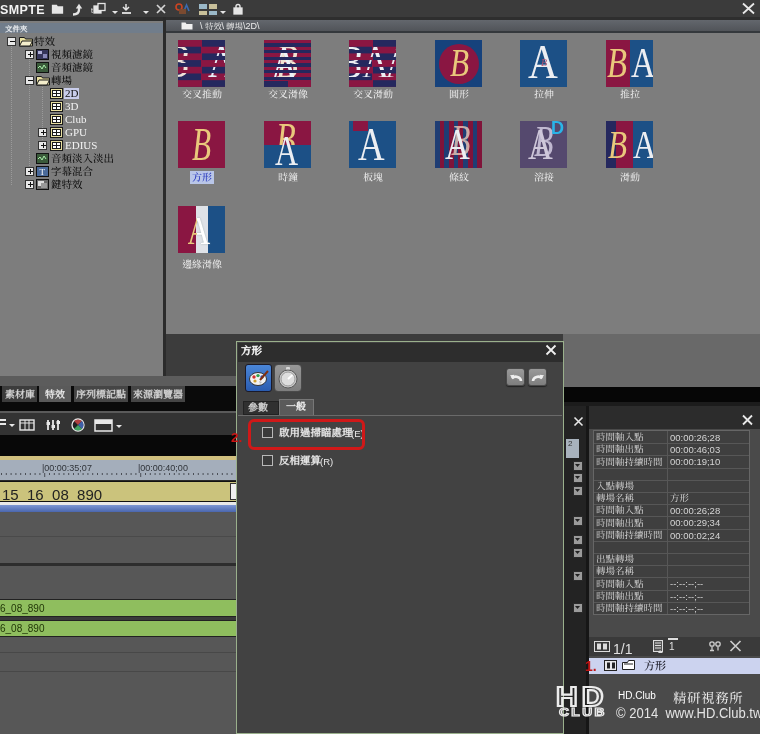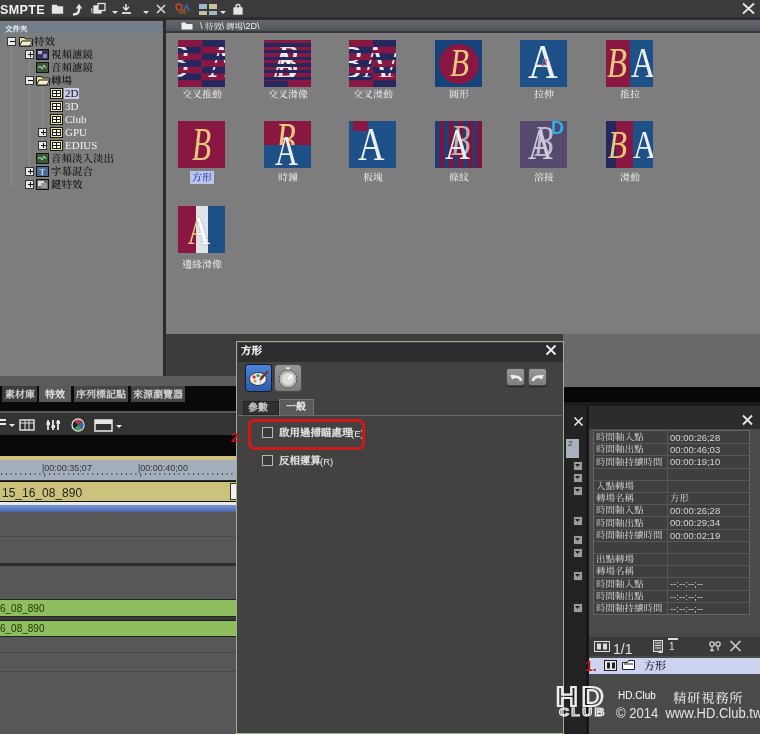--- a/index.html
+++ b/index.html
@@ -525,21 +525,21 @@
     <rect x="197.8" y="0" width="1" height="2" fill="#4a4e55"></rect>
     <rect x="202.6" y="0" width="1" height="2" fill="#4a4e55"></rect>
     <rect x="207.4" y="0" width="1" height="2" fill="#4a4e55"></rect>
     <rect x="212.2" y="0" width="1" height="2" fill="#4a4e55"></rect>
     <rect x="217.0" y="0" width="1" height="2" fill="#4a4e55"></rect>
     <rect x="221.8" y="0" width="1" height="2" fill="#4a4e55"></rect>
     <rect x="226.6" y="0" width="1" height="2" fill="#4a4e55"></rect>
     <rect x="231.4" y="0" width="1" height="2" fill="#4a4e55"></rect>
   </svg>
 <div class="a" style="left:0;top:481px;width:237px;height:21px;background:#cbc37c;border-top:1.5px solid #111;border-bottom:1.5px solid #111"></div>
-<div class="a" style="left:2px;top:486px;font-size:12px;color:#222">15_16_08_890</div>
+<div class="a" style="left:2px;top:486px;font-size:15px;color:#222">15_16_08_890</div>
 <div class="a" style="left:230px;top:483px;width:7px;height:17px;background:#f0f0f0;border:1px solid #333"></div>
 <div class="a" style="left:0;top:502px;width:237px;height:3px;background:#e9e9e9"></div>
 <div class="a" style="left:0;top:505px;width:237px;height:7px;background:linear-gradient(#7d97d4,#4a66ae)"></div>
 <div class="a" style="left:0;top:512px;width:237px;height:87px;background:#575757"></div>
 <div class="a" style="left:0;top:536px;width:237px;height:1px;background:#4a4a4a"></div>
 <div class="a" style="left:0;top:563px;width:237px;height:3px;background:#2d2d2d"></div>
 <div class="a" style="left:0;top:599px;width:237px;height:18px;background:#8fbe5e;border-top:1px solid #222;border-bottom:1px solid #222"></div>
 <div class="a" style="left:0;top:603px;font-size:10px;color:#1e3305">6_08_890</div>
 <div class="a" style="left:0;top:617px;width:237px;height:3px;background:#3a3a3a"></div>
 <div class="a" style="left:0;top:620px;width:237px;height:17px;background:#8fbe5e;border-top:1px solid #222;border-bottom:1px solid #222"></div>
@@ -659,21 +659,21 @@
 <div class="a" style="left:594px;top:528.6px;width:155px;height:1px;background:#575757"></div>
 <svg class="k" style="left:596px;top:529.8000000000001px;" width="66.5" height="9.5" viewBox="0 0 700 100" fill="#cfcfcf">
     <use href="#g6642"></use>
     <use href="#g9593" transform="translate(100,0)"></use>
     <use href="#g8ef8" transform="translate(200,0)"></use>
     <use href="#g6301" transform="translate(300,0)"></use>
     <use href="#g7e8c" transform="translate(400,0)"></use>
     <use href="#g6642" transform="translate(500,0)"></use>
     <use href="#g9593" transform="translate(600,0)"></use>
   </svg>
-<div class="a" style="left:670px;top:529.6px;font-size:9.5px;color:#d5d5d5">00:00:02;19</div>
+<div class="a" style="left:670px;top:529.6px;font-size:9.5px;color:#d5d5d5">00:00:02;24</div>
 <div class="a" style="left:594px;top:540.8px;width:155px;height:1px;background:#575757"></div>
 <div class="a" style="left:594px;top:553.0px;width:155px;height:1px;background:#575757"></div>
 <svg class="k" style="left:596px;top:554.2px;" width="38.0" height="9.5" viewBox="0 0 400 100" fill="#cfcfcf">
     <use href="#g51fa"></use>
     <use href="#g9ede" transform="translate(100,0)"></use>
     <use href="#g8f49" transform="translate(200,0)"></use>
     <use href="#g5834" transform="translate(300,0)"></use>
   </svg>
 <div class="a" style="left:594px;top:565.2px;width:155px;height:1px;background:#575757"></div>
 <svg class="k" style="left:596px;top:566.4000000000001px;" width="38.0" height="9.5" viewBox="0 0 400 100" fill="#cfcfcf">

